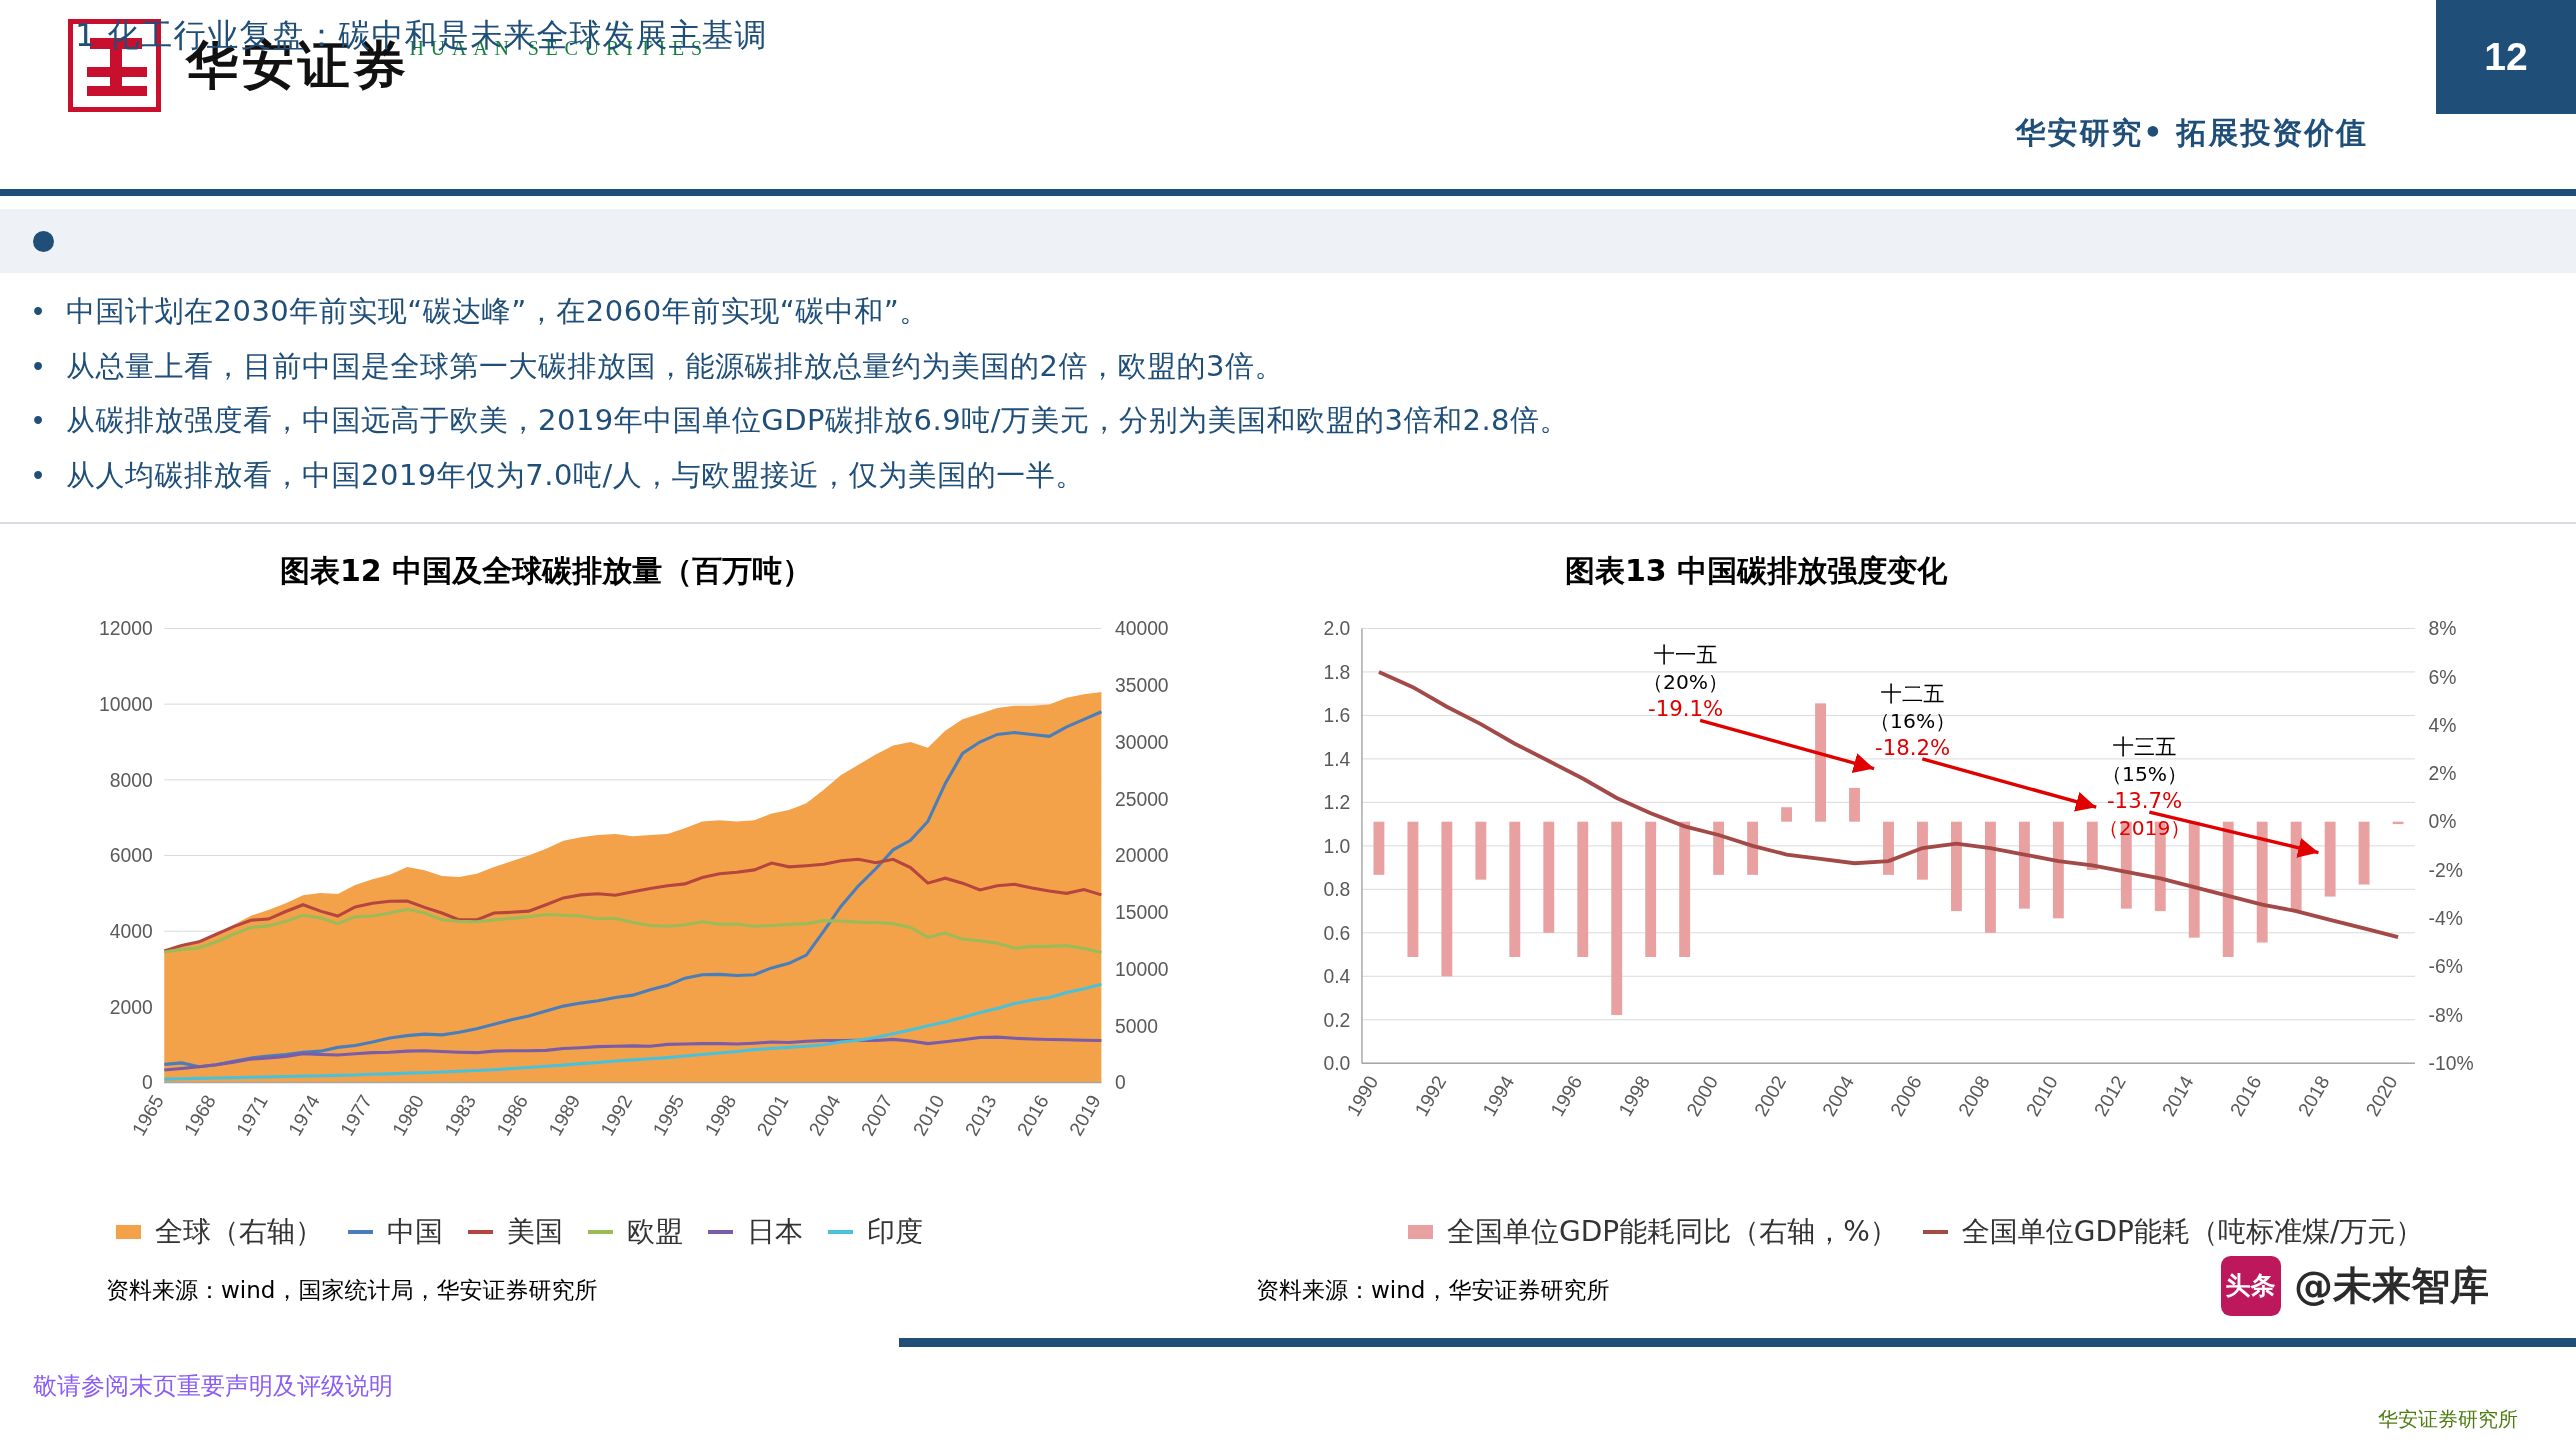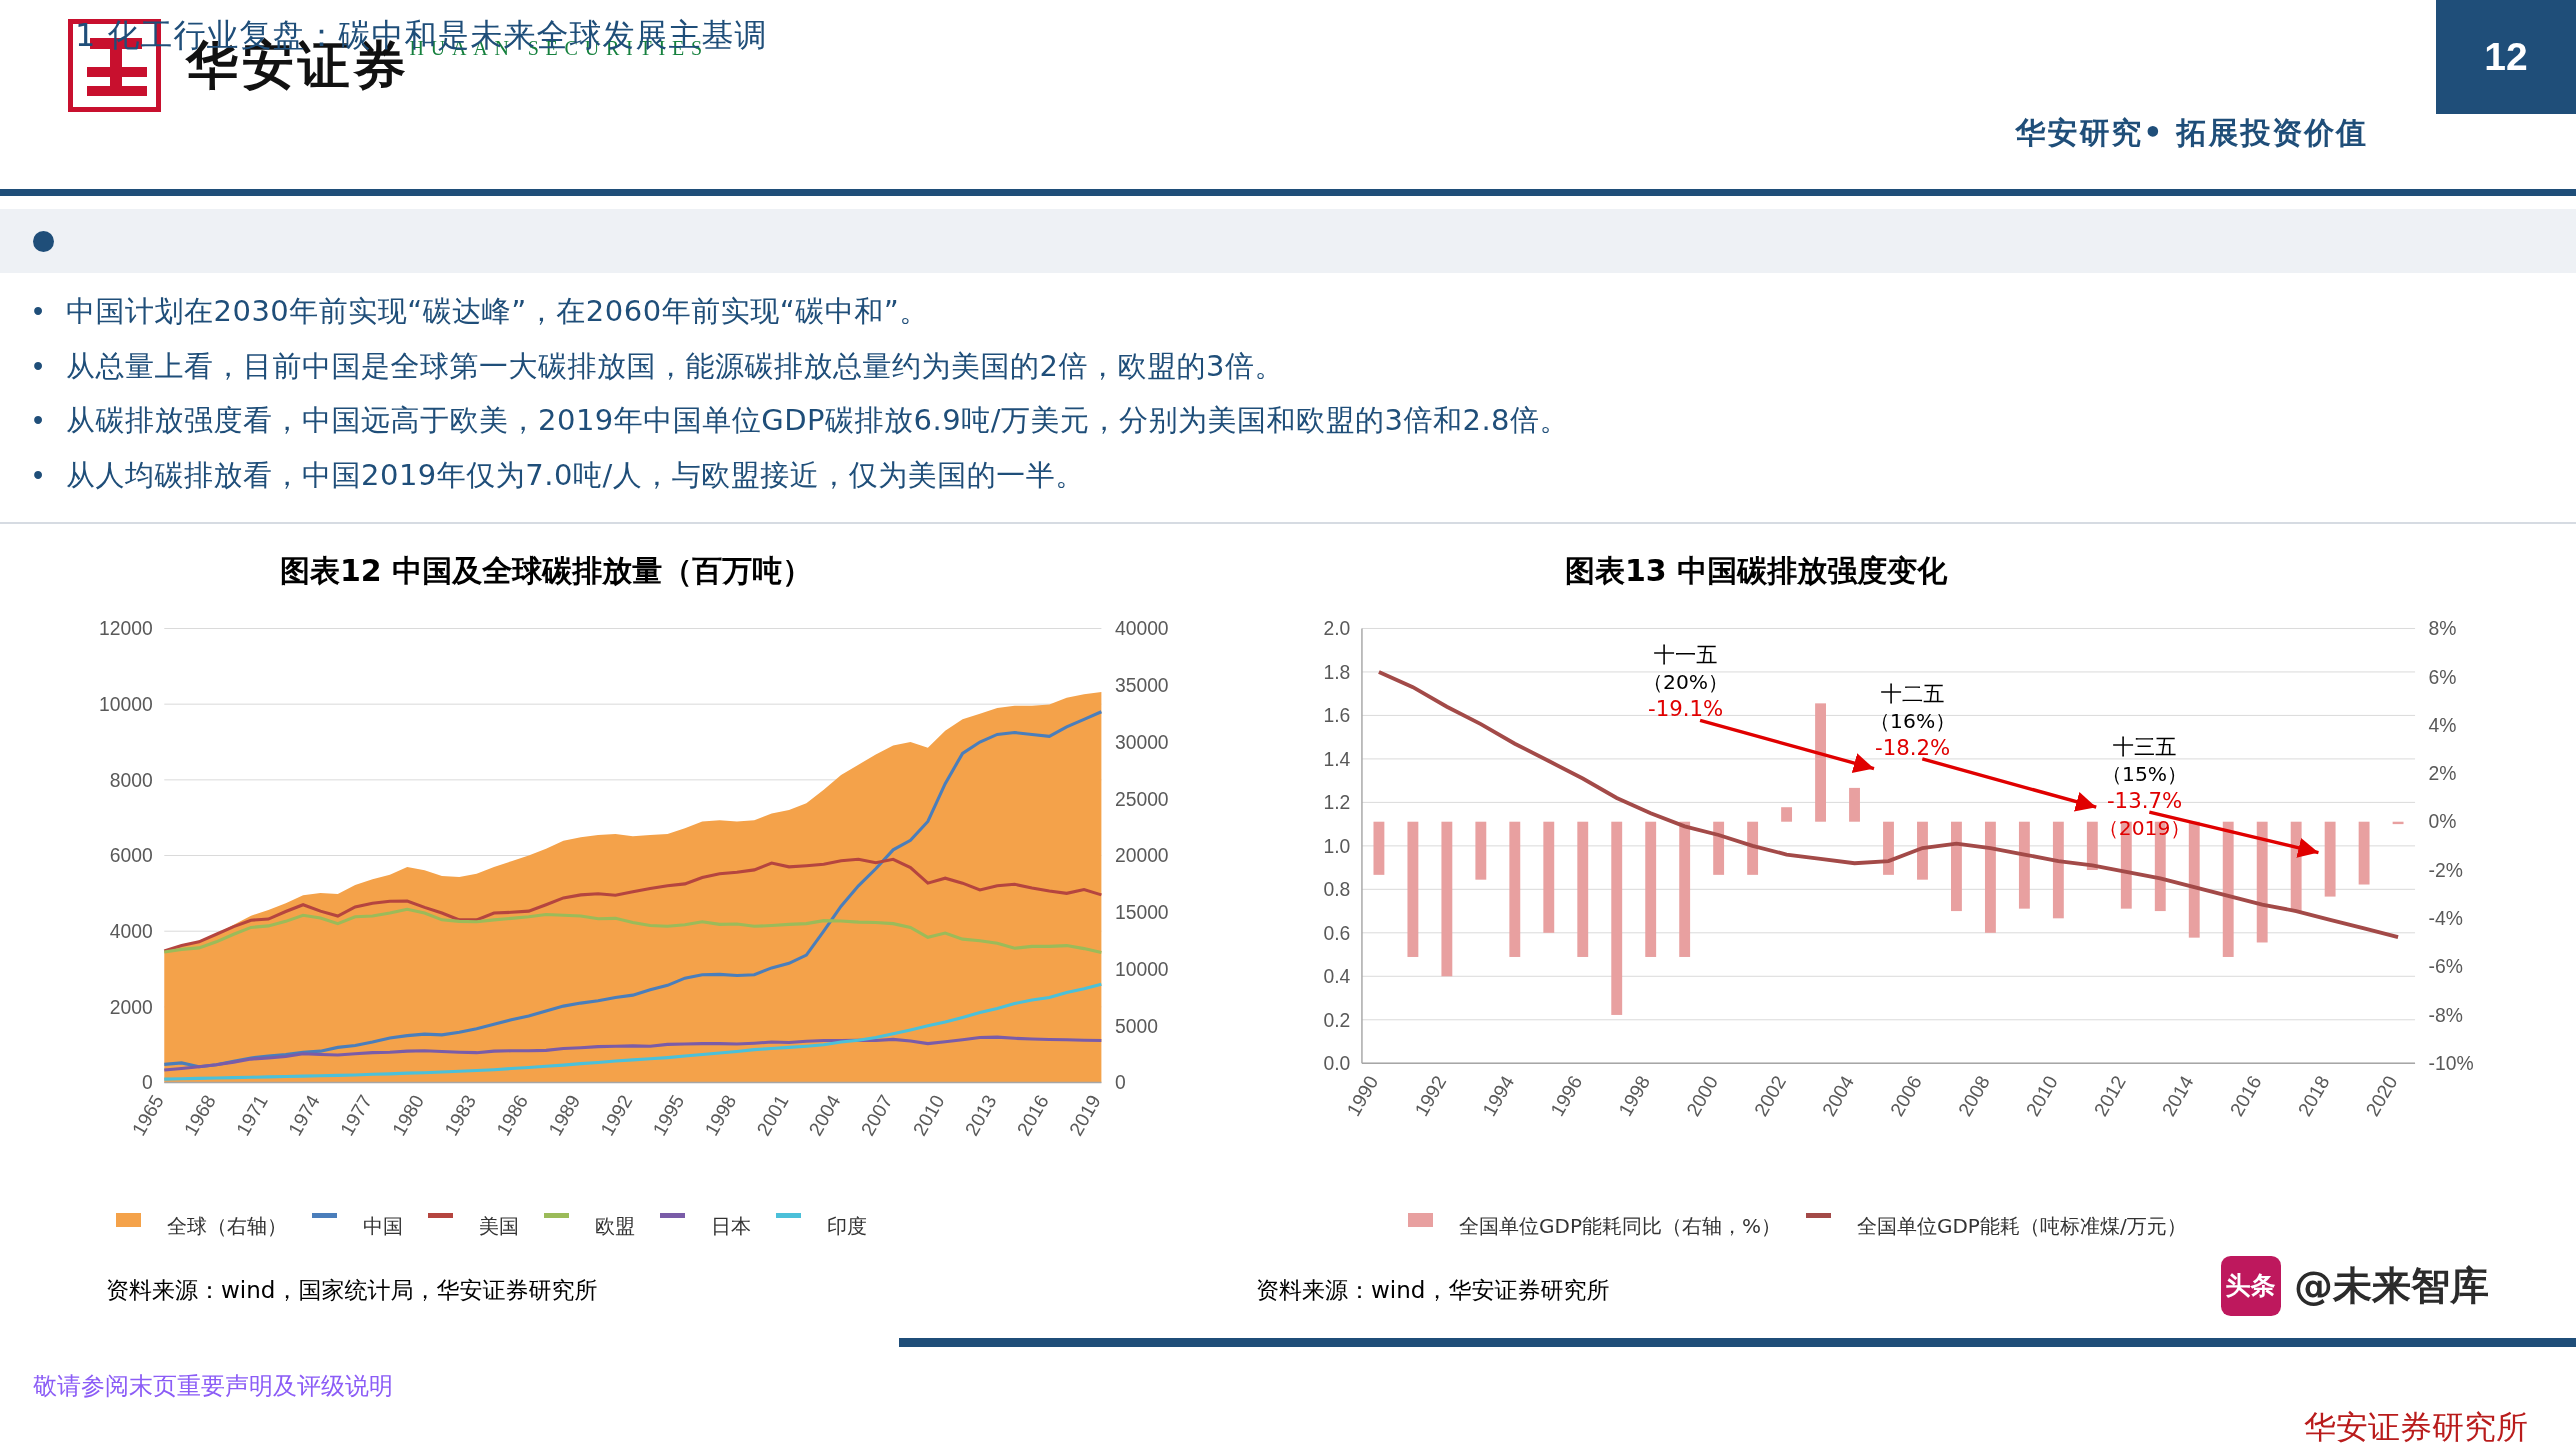--- a/index.html
+++ b/index.html
@@ -26,27 +26,27 @@
   .bullet-row{display:flex;align-items:flex-start;margin-bottom:11.6px;}
   .bullet-dot{width:33px;font-size:29px;color:#1f4e79;line-height:43px;text-align:left;}
   .bullet-text{font-size:29px;color:#1f4e79;line-height:43px;font-family:"DejaVu Sans",sans-serif;letter-spacing:0.5px;}
   .bullets-rule{position:absolute;left:0;top:522px;width:2576px;height:1.9px;background:#d6dbe2;}
   
   .chart-title{position:absolute;font-size:30px;font-weight:bold;color:#000;font-family:"DejaVu Sans",sans-serif;}
   .chart-src{position:absolute;font-size:23px;color:#000;font-family:"DejaVu Sans",sans-serif;}
   .chart-box{position:absolute;}
   
   .legend{position:absolute;display:flex;align-items:center;gap:25px;flex-wrap:wrap;}
-  .legend-item{display:flex;gap:26px;font-size:20px;color:#333;font-family:"DejaVu Sans",sans-serif;}
+  .legend-item{display:flex;align-items:center;gap:14px;font-size:28px;color:#333;font-family:"DejaVu Sans",sans-serif;}
   .swatch{width:25px;height:13.5px;display:inline-block;}
   .swatch.line{height:4.8px;}
   
   .footer-rule{position:absolute;left:899px;top:1338px;width:1677px;height:8.7px;background:#1f4e79;}
   .footer-note{position:absolute;left:33px;top:1370px;font-size:24px;color:#8b5cf6;font-family:"DejaVu Sans",sans-serif;}
-  .footer-brand{position:absolute;right:48px;top:1406px;font-size:32px;color:#b91c1c;font-family:"DejaVu Sans",sans-serif;}
+  .footer-brand{position:absolute;right:58px;top:1406px;font-size:20px;color:#4d7c0f;font-family:"DejaVu Sans",sans-serif;}
   
   .watermark{position:absolute;right:87px;top:1256px;display:flex;align-items:center;gap:13.5px;}
   .wm-badge{width:60px;height:60px;background:#be185d;border-radius:9.7px;color:#fff;font-size:25px;font-weight:bold;display:flex;align-items:center;justify-content:center;font-family:"DejaVu Sans",sans-serif;line-height:1.05;text-align:center;}
   .wm-text{font-size:39px;font-weight:bold;color:#2b2b2b;font-family:"DejaVu Sans",sans-serif;}
 </style>
 </head>
 <body>
 
 <div class="page-number-box">
   <span>12</span>

